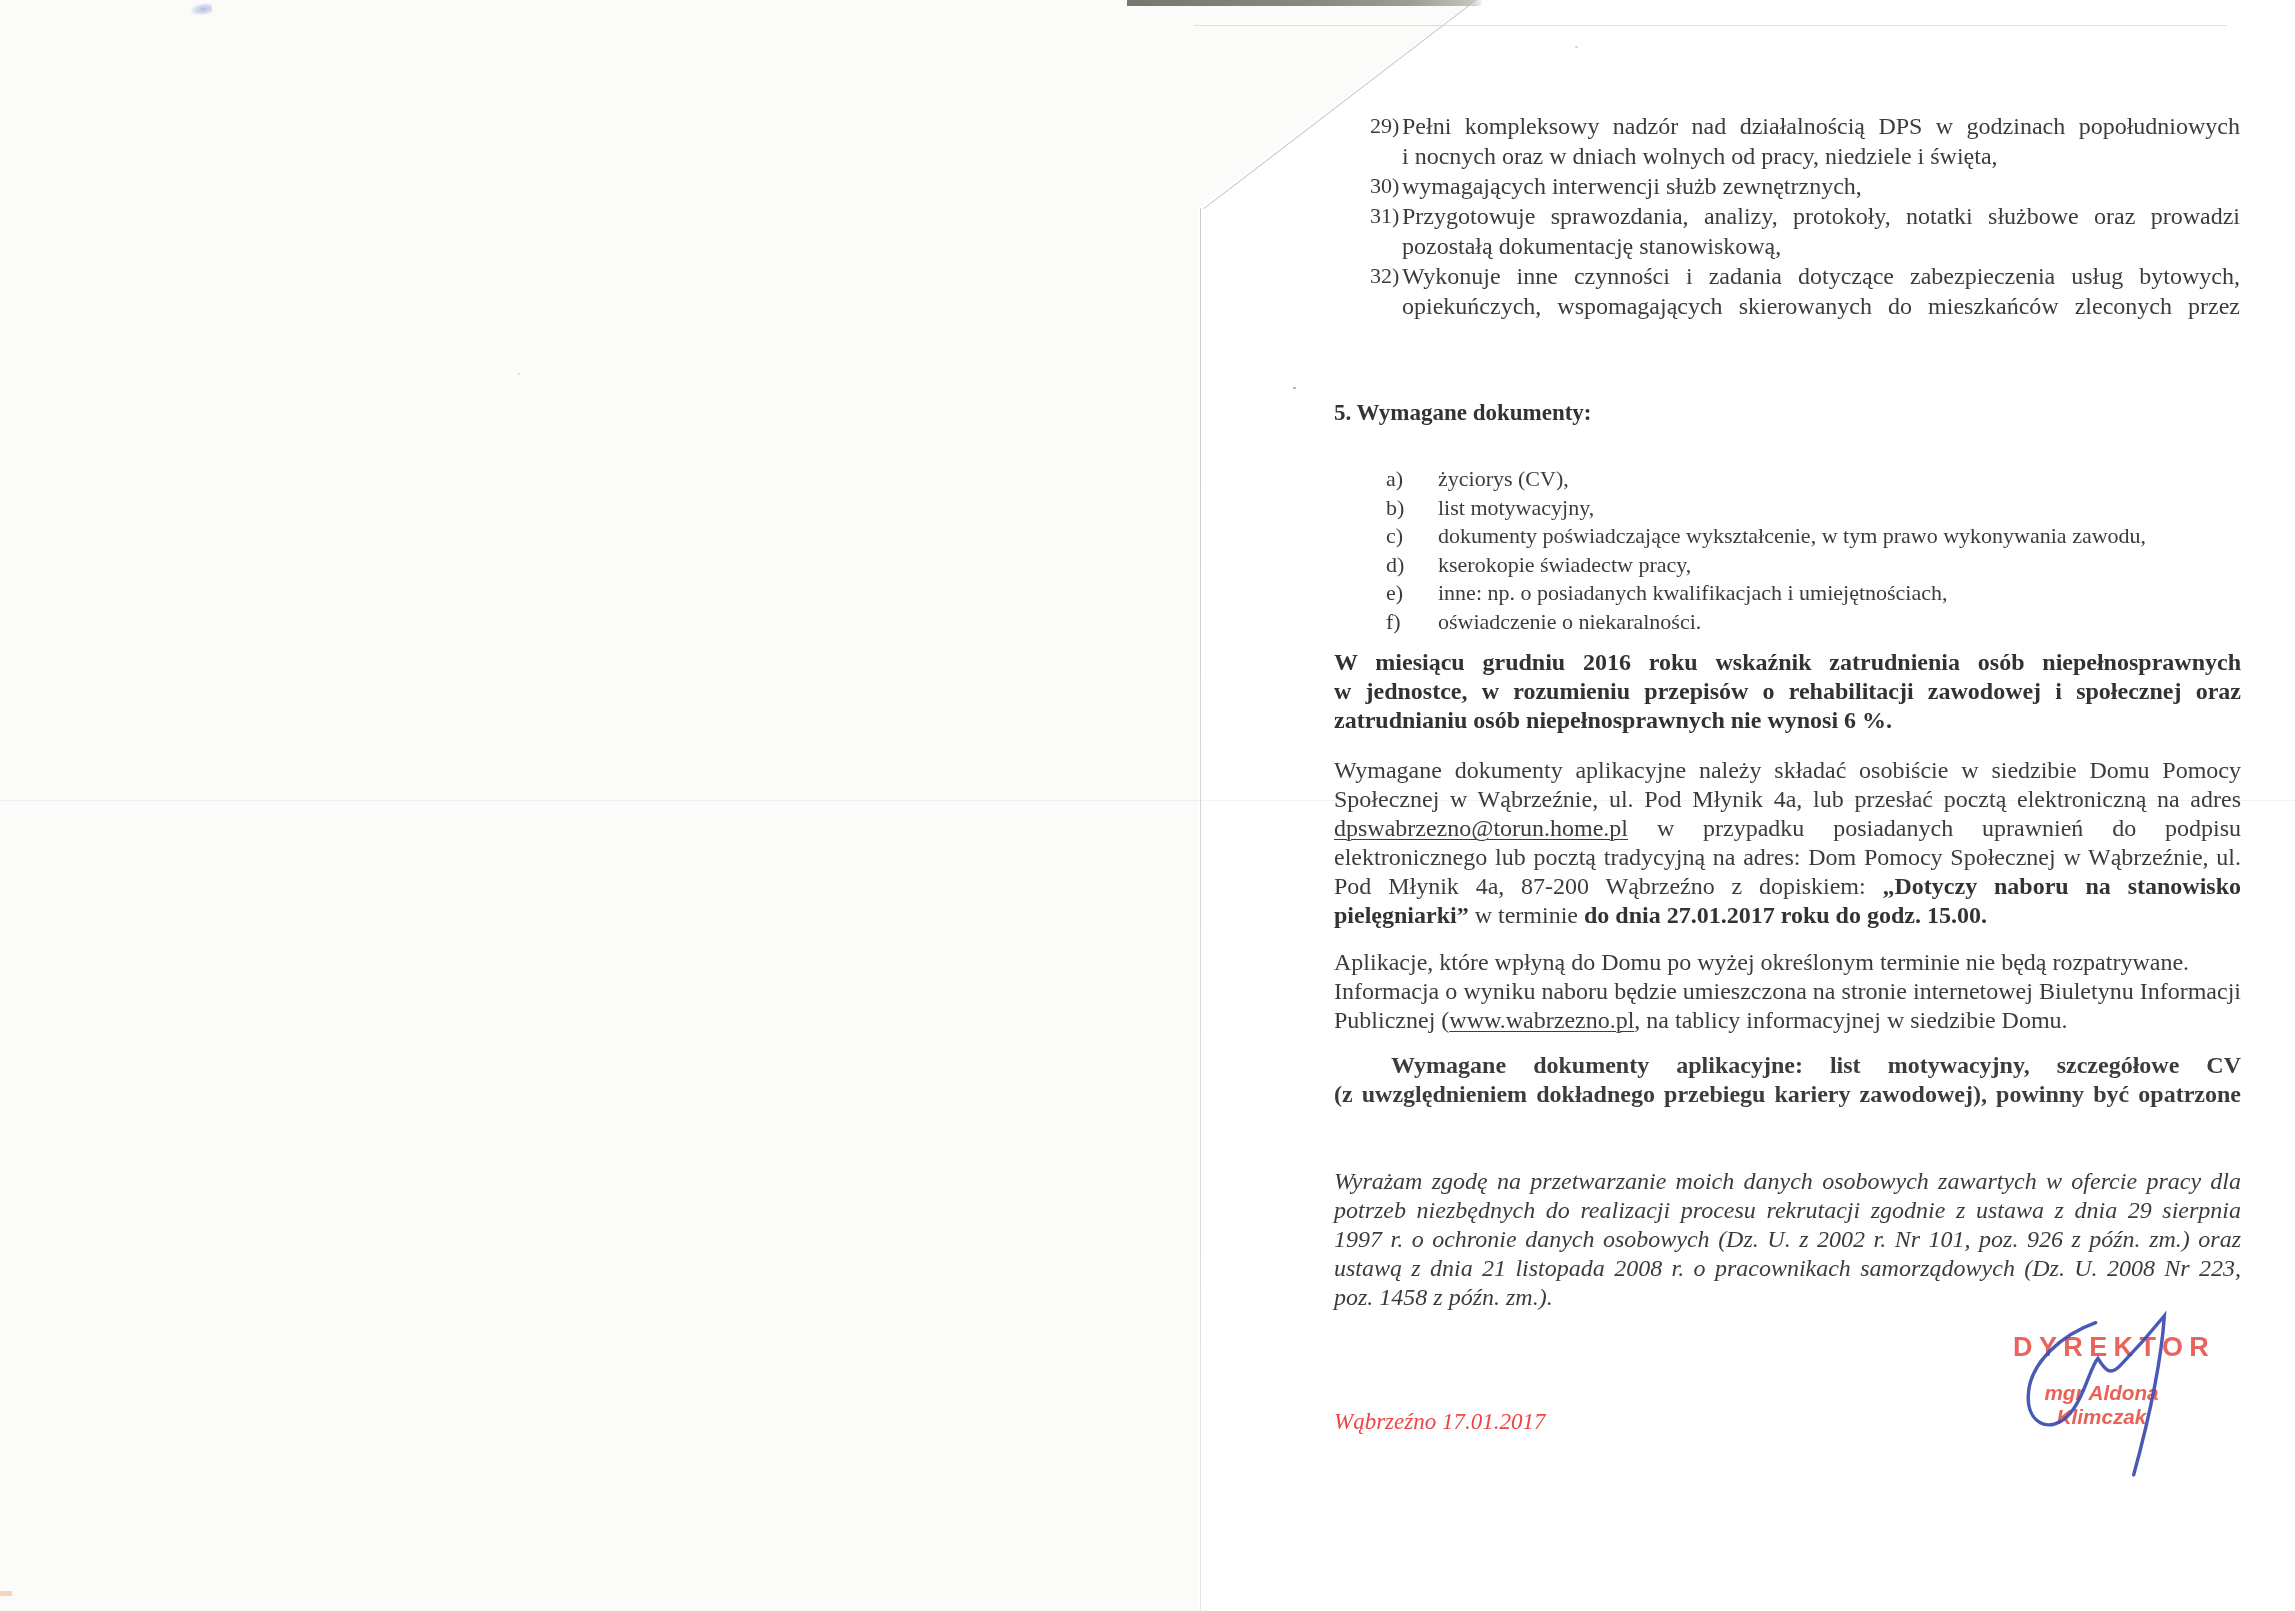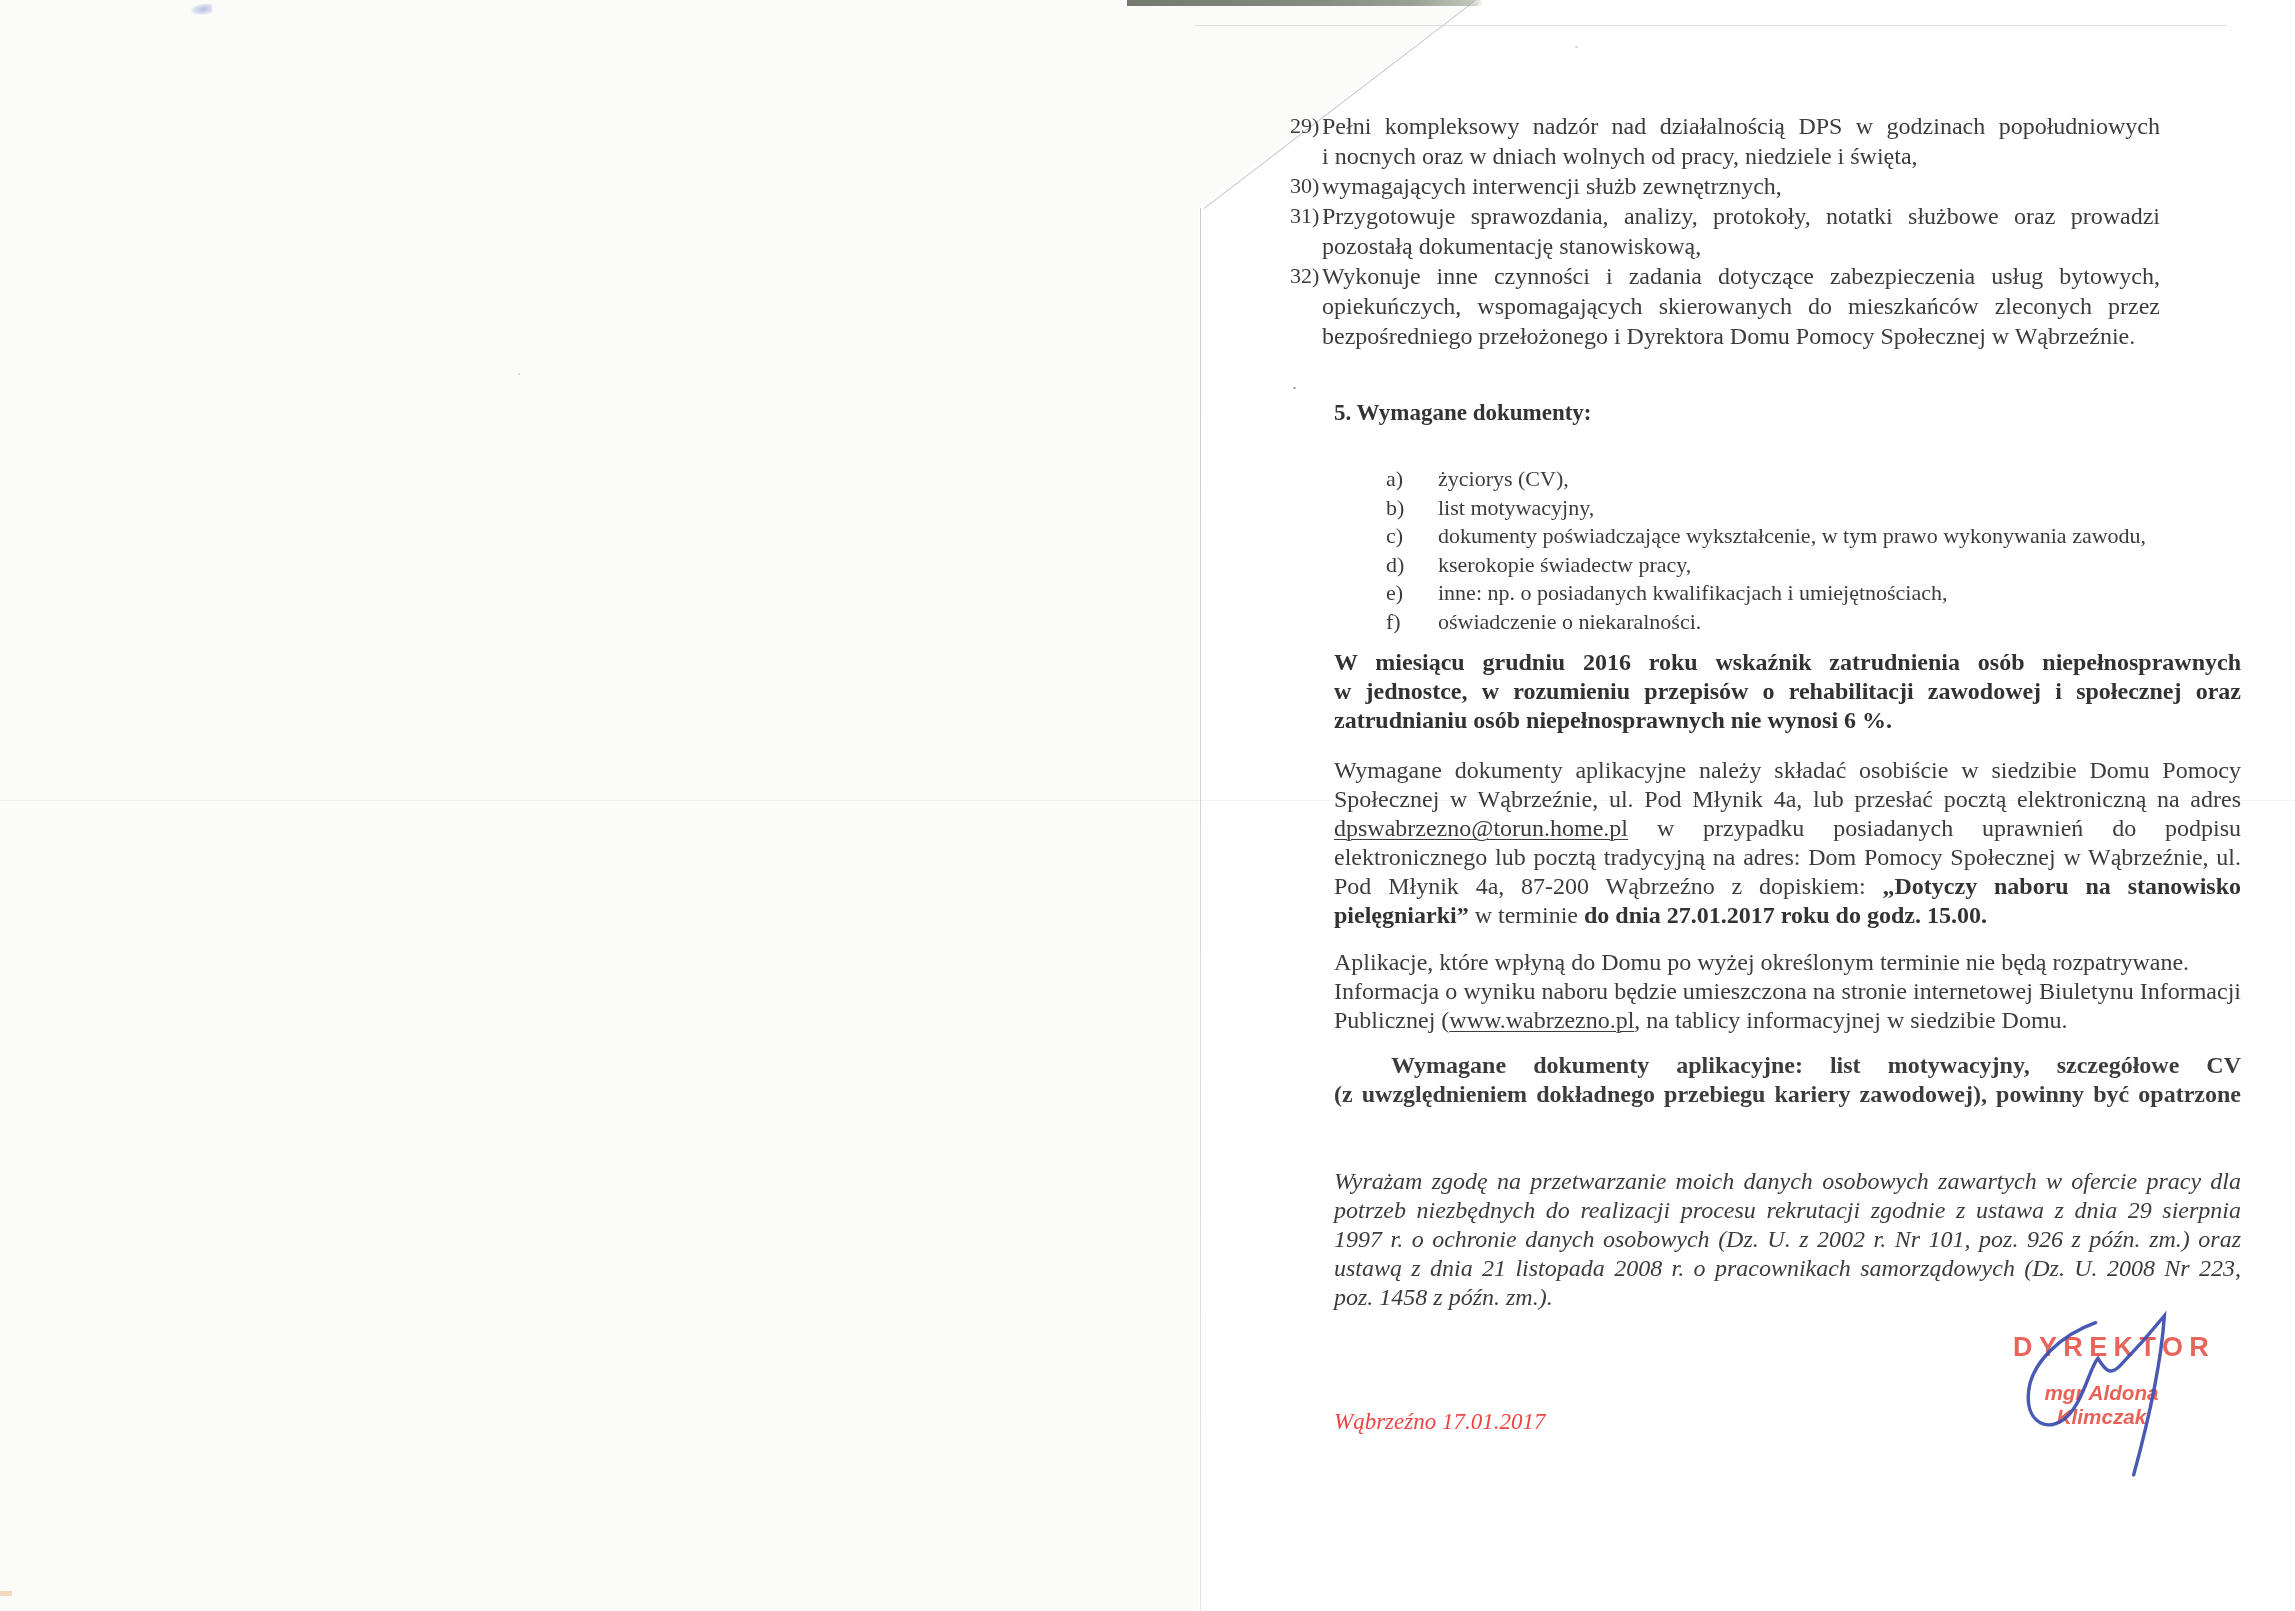--- a/index.html
+++ b/index.html
@@ -50,21 +50,21 @@
   .speck2{left:1575px;top:46px;width:2.8px;height:1.8px;background:rgba(140,140,140,.4);}
   .speck3{left:518px;top:373px;width:2.3px;height:1.8px;background:rgba(150,150,150,.35);}
 
   
   .doc{position:absolute;left:0;top:0;width:2341px;height:1611px;color:#3c3c3c;}
   .ln{font-size:24px;white-space:nowrap;}
   .jl{text-align:justify;text-align-last:justify;white-space:normal;}
   .b{font-weight:bold;color:#333;}
   .u{text-decoration:underline;text-decoration-thickness:1.4px;text-underline-offset:3.2px;}
 
-  .duties{position:absolute;left:1290px;top:111px;width:870px;}
+  .duties{position:absolute;left:1370px;top:111px;width:870px;}
   .duty{position:relative;padding-left:32px;}
   .duty .ln{line-height:30px;}
   .dnum{position:absolute;left:0;top:0;font-size:22px;line-height:30px;}
 
   .heading{position:absolute;left:1334px;top:400px;font-size:23px;font-weight:bold;color:#333;}
 
   .docs-list{position:absolute;left:1386px;top:465px;width:808px;}
   .doc-item{position:relative;padding-left:52px;line-height:28.5px;font-size:22px;}
   .dletter{position:absolute;left:0;top:0;}
 
@@ -123,21 +123,20 @@
     </div>
     <div class="duty">
       <span class="dnum">31)</span>
       <div class="ln jl">Przygotowuje sprawozdania, analizy, protokoły, notatki służbowe oraz prowadzi</div>
       <div class="ln">pozostałą dokumentację stanowiskową,</div>
     </div>
     <div class="duty">
       <span class="dnum">32)</span>
       <div class="ln jl">Wykonuje inne czynności i zadania dotyczące zabezpieczenia usług bytowych,</div>
       <div class="ln jl">opiekuńczych, wspomagających skierowanych do mieszkańców zleconych przez</div>
-      <div class="ln">bezpośredniego przełożonego i Dyrektora Domu Pomocy Społecznej w Wąbrzeźnie.</div>
     </div>
   </div>
 
   <div class="heading">5. Wymagane dokumenty:</div>
 
   <div class="docs-list">
     <div class="doc-item">
       <span class="dletter">a)</span>
       <span>życiorys (CV),</span>
     </div>

